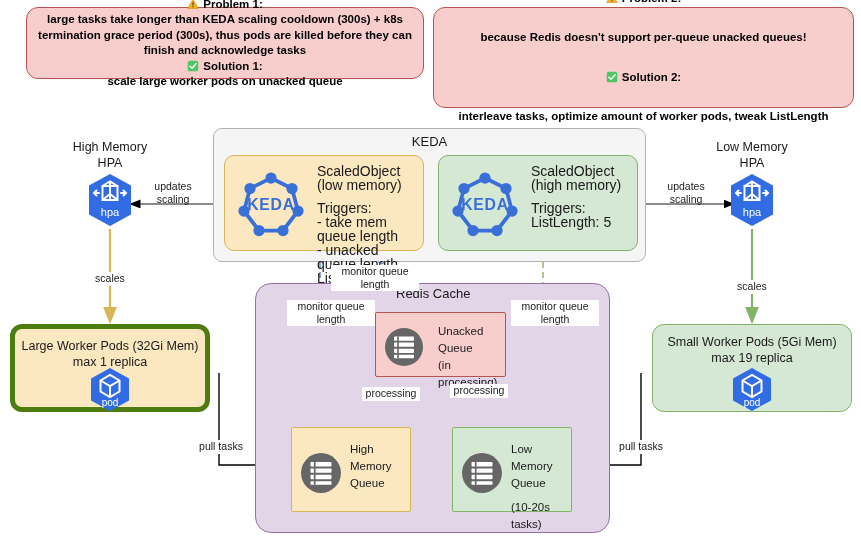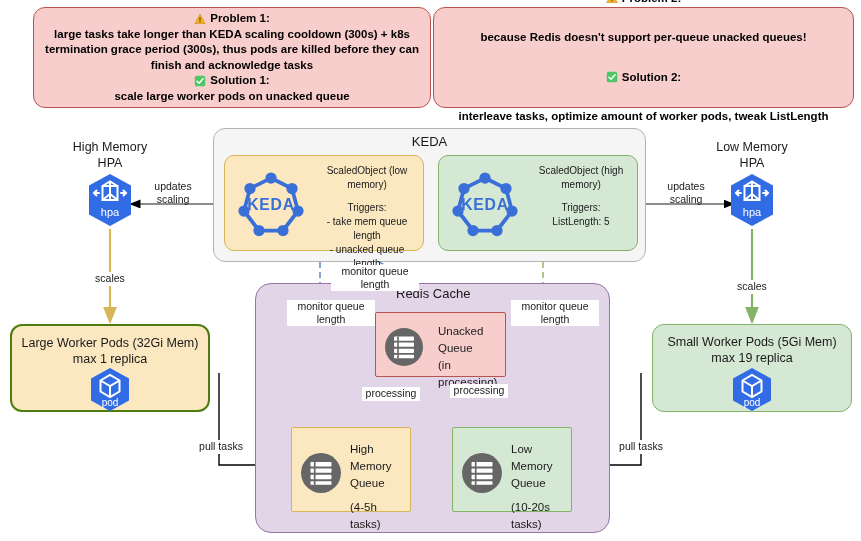--- a/index.html
+++ b/index.html
@@ -68,38 +68,37 @@
   .scaled {
     position: absolute;
     border-radius: 10px;
     box-sizing: border-box;
   }
   .scaled.low  { background: #fbe7c0; border: 1px solid #d6b656; }
   .scaled.high { background: #d5e8d4; border: 1px solid #82b366; }
   .scaled .txt {
     position: absolute;
     left: 92px; top: 8px; right: 6px;
-    font-size: 10px;
+    font-size: 14px;
     line-height: 14px;
     color: #1a1a1a;
-    text-align: center;
   }
   .scaled .txt .t-title { margin-bottom: 9px; }
 
   
   .worker {
     border-radius: 12px;
     box-sizing: border-box;
     text-align: center;
     font-size: 12.5px;
     line-height: 16px;
     color: #1a1a1a;
     padding-top: 9px;
   }
-  .worker.large { background: #fbe7c0; border: 2px solid #4d7c0f; }
+  .worker.large { background: #fbe7c0; border: 5px solid #4d7c0f; }
   .worker.small { background: #d5e8d4; border: 1px solid #82b366; }
 
   
   .redis-box {
     background: #e1d5e7;
     border: 1px solid #9673a6;
     border-radius: 16px;
   }
   .redis-title {
     position: absolute;
@@ -195,21 +194,21 @@
 
     <path d="M360,252 L383,264 L410,309" stroke="#6c8ebf" stroke-width="1.6" fill="none" stroke-dasharray="6 4" marker-end="url(#ah-bluedash)"></path>
 
     <path d="M543,252 L543,425" stroke="#9ab973" stroke-width="1.6" fill="none" stroke-dasharray="6 4" marker-end="url(#ah-greendash)"></path>
 
     <path d="M393,424 L405,377" stroke="#b85450" stroke-width="1.6" fill="none" stroke-dasharray="6 4" marker-end="url(#ah-reddash)"></path>
 
     <path d="M470,424 L468,377" stroke="#9ab973" stroke-width="1.6" fill="none" stroke-dasharray="6 4" marker-end="url(#ah-greendash)"></path>
   </svg>
 
-  <div class="node callout" style="left:26px; top:7px; width:398px; height:101px;margin-left:7px;">
+  <div class="node callout" style="left:26px; top:7px; width:398px; height:72px;">
     <div class="hdr">
       <svg class="warn-ico" viewBox="0 0 16 16">
         <path d="M8 1.5 L15 14 L1 14 Z" fill="#f5b324" stroke="#c98b12" stroke-width="0.8"></path>
         <rect x="7.2" y="5.6" width="1.6" height="4.4" fill="#6b4400"></rect>
         <rect x="7.2" y="10.8" width="1.6" height="1.6" fill="#6b4400"></rect>
       </svg>
       <span>Problem 1:</span>
     </div>
     <div class="ln">large tasks take longer than KEDA scaling cooldown (300s) + k8s</div>
     <div class="ln">termination grace period (300s), thus pods are killed before they can</div>
@@ -237,21 +236,21 @@
     <div class="hdr">
       <svg class="check-ico" viewBox="0 0 16 16">
         <rect x="1" y="1" width="14" height="14" rx="2.5" fill="#4cc764"></rect>
         <path d="M4 8.3 L6.8 11 L12 4.9" stroke="#ffffff" stroke-width="2" fill="none" stroke-linecap="round" stroke-linejoin="round"></path>
       </svg>
       <span>Solution 2:</span>
     </div>
     <div class="ln">interleave tasks, optimize amount of worker pods, tweak ListLength</div>
   </div>
 
-  <div class="node keda-box" style="left:213px; top:128px; width:433px; height:134px;">
+  <div class="node keda-box" style="left:213px; top:128px; width:433px; height:134px;border-radius:9px;">
     <div class="keda-title">KEDA</div>
 
     <div class="scaled low" style="left:10px; top:26px; width:200px; height:96px;">
       <svg class="icon-abs" style="left:8px; top:16px;" width="76" height="66" viewBox="0 0 100 88">
         <polygon points="50,8 78,22 86,52 66,78 34,78 14,52 22,22" fill="none" stroke="#3a6fd8" stroke-width="5"></polygon>
         <circle cx="50" cy="8" r="7.5" fill="#3a6fd8"></circle>
         <circle cx="78" cy="22" r="7.5" fill="#3a6fd8"></circle>
         <circle cx="86" cy="52" r="7.5" fill="#3a6fd8"></circle>
         <circle cx="66" cy="78" r="7.5" fill="#3a6fd8"></circle>
         <circle cx="34" cy="78" r="7.5" fill="#3a6fd8"></circle>
@@ -401,21 +400,20 @@
         <rect x="10" y="21.7" width="20" height="4.2" rx="0.8"></rect>
         <rect x="10" y="27.8" width="20" height="3.4" rx="0.8"></rect>
       </g>
       <g fill="#666666">
         <rect x="13.2" y="9.5" width="1.6" height="21.7"></rect>
       </g>
     </svg>
     <div class="q-txt" style="left:58px; top:13px;">
       <div>High Memory</div>
       <div>Queue</div>
-      <div class="q-sub">(4-5h tasks)</div>
     </div>
   </div>
 
   <div class="node queue low" style="left:452px; top:427px; width:120px; height:85px;">
     <svg class="icon-abs" style="left:8px; top:24px;" width="42" height="42" viewBox="0 0 40 40">
       <circle cx="20" cy="20" r="19" fill="#666666"></circle>
       <g fill="#ffffff">
         <rect x="10" y="9.5" width="20" height="4.2" rx="0.8"></rect>
         <rect x="10" y="15.6" width="20" height="4.2" rx="0.8"></rect>
         <rect x="10" y="21.7" width="20" height="4.2" rx="0.8"></rect>

